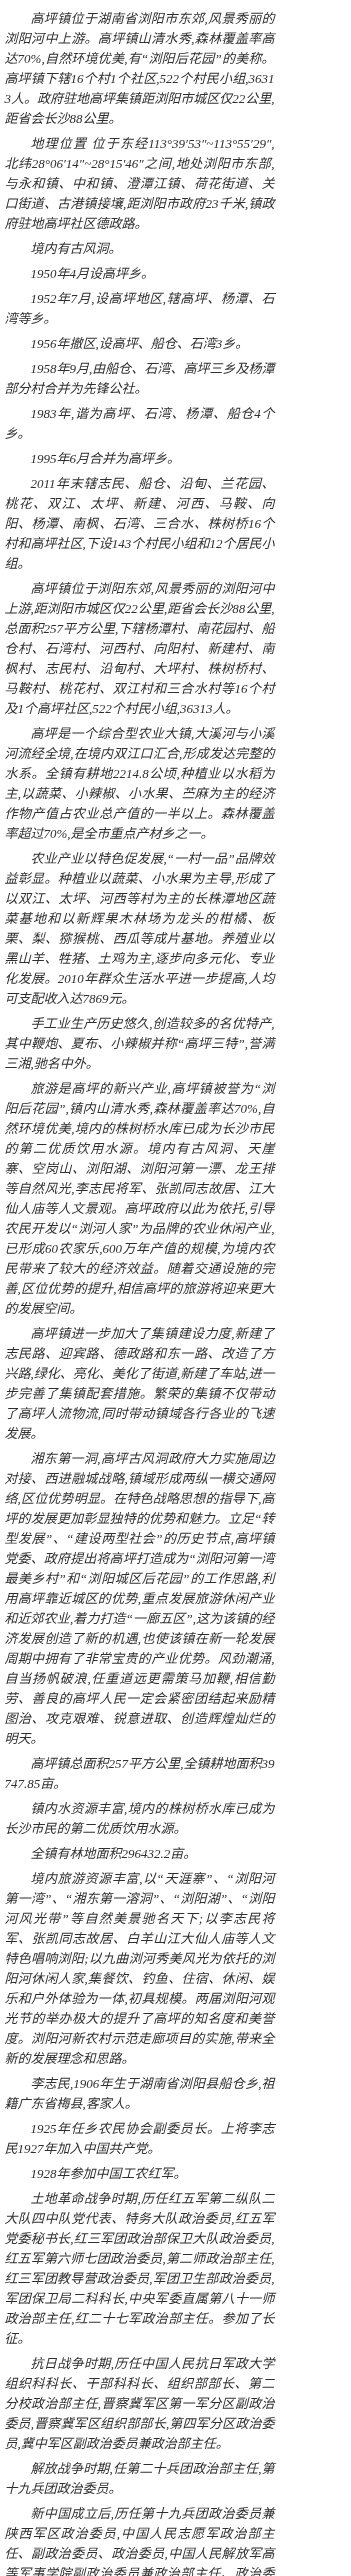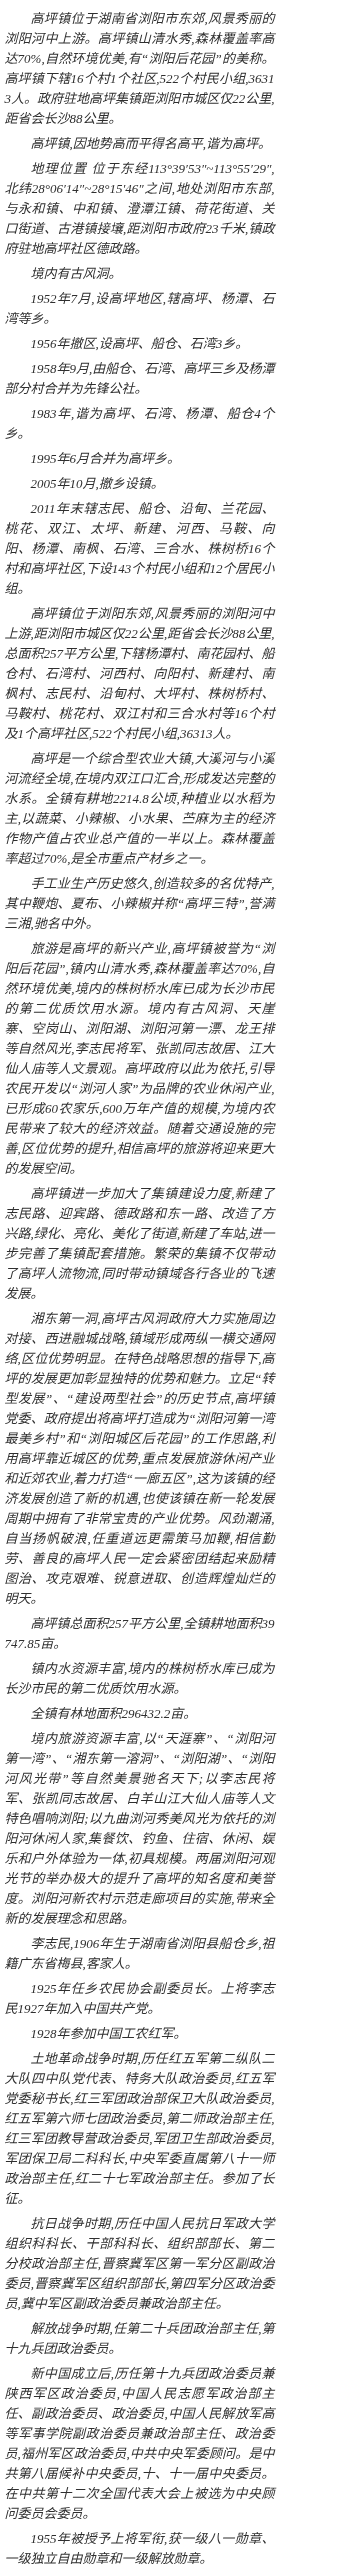--- a/index.html
+++ b/index.html
@@ -25,32 +25,32 @@
     text-indent: 2em;
     word-break: break-all;
     overflow-wrap: anywhere;
   }
 </style>
 </head>
 <body>
 
 <main class="page">
   <p>高坪镇位于湖南省浏阳市东郊,风景秀丽的浏阳河中上游。高坪镇山清水秀,森林覆盖率高达70%,自然环境优美,有“浏阳后花园”的美称。高坪镇下辖16个村1个社区,522个村民小组,36313人。政府驻地高坪集镇距浏阳市城区仅22公里,距省会长沙88公里。</p>
-  <p>高坪镇,因地势高而平得名高平,谐为高坪。</p>
   <p>地理位置 位于东经113°39′53″~113°55′29″,北纬28°06′14″~28°15′46″之间,地处浏阳市东部,与永和镇、中和镇、澄潭江镇、荷花街道、关口街道、古港镇接壤,距浏阳市政府23千米,镇政府驻地高坪社区德政路。</p>
   <p>境内有古风洞。</p>
+  <p>1950年4月设高坪乡。</p>
   <p>1952年7月,设高坪地区,辖高坪、杨潭、石湾等乡。</p>
   <p>1956年撤区,设高坪、船仓、石湾3乡。</p>
   <p>1958年9月,由船仓、石湾、高坪三乡及杨潭部分村合并为先锋公社。</p>
   <p>1983年,谐为高坪、石湾、杨潭、船仓4个乡。</p>
   <p>1995年6月合并为高坪乡。</p>
-  <p>2005年10月,撤乡设镇。</p>
   <p>2011年末辖志民、船仓、沿甸、兰花园、桃花、双江、太坪、新建、河西、马鞍、向阳、杨潭、南枫、石湾、三合水、株树桥16个村和高坪社区,下设143个村民小组和12个居民小组。</p>
   <p>高坪镇位于浏阳东郊,风景秀丽的浏阳河中上游,距浏阳市城区仅22公里,距省会长沙88公里,总面积257平方公里,下辖杨潭村、南花园村、船仓村、石湾村、河西村、向阳村、新建村、南枫村、志民村、沿甸村、大坪村、株树桥村、马鞍村、桃花村、双江村和三合水村等16个村及1个高坪社区,522个村民小组,36313人。</p>
   <p>高坪是一个综合型农业大镇,大溪河与小溪河流经全境,在境内双江口汇合,形成发达完整的水系。全镇有耕地2214.8公顷,种植业以水稻为主,以蔬菜、小辣椒、小水果、苎麻为主的经济作物产值占农业总产值的一半以上。森林覆盖率超过70%,是全市重点产材乡之一。</p>
+  <p>农业产业以特色促发展,“一村一品”品牌效益彰显。种植业以蔬菜、小水果为主导,形成了以双江、太坪、河西等村为主的长株潭地区蔬菜基地和以新辉果木林场为龙头的柑橘、板栗、梨、猕猴桃、西瓜等成片基地。养殖业以黑山羊、牲猪、土鸡为主,逐步向多元化、专业化发展。2010年群众生活水平进一步提高,人均可支配收入达7869元。</p>
   <p>手工业生产历史悠久,创造较多的名优特产,其中鞭炮、夏布、小辣椒并称“高坪三特”,誉满三湘,驰名中外。</p>
   <p>旅游是高坪的新兴产业,高坪镇被誉为“浏阳后花园”,镇内山清水秀,森林覆盖率达70%,自然环境优美,境内的株树桥水库已成为长沙市民的第二优质饮用水源。境内有古风洞、天崖寨、空岗山、浏阳湖、浏阳河第一漂、龙王排等自然风光,李志民将军、张凯同志故居、江大仙人庙等人文景观。高坪政府以此为依托,引导农民开发以“浏河人家”为品牌的农业休闲产业,已形成60农家乐,600万年产值的规模,为境内农民带来了较大的经济效益。随着交通设施的完善,区位优势的提升,相信高坪的旅游将迎来更大的发展空间。</p>
   <p>高坪镇进一步加大了集镇建设力度,新建了志民路、迎宾路、德政路和东一路、改造了方兴路,绿化、亮化、美化了街道,新建了车站,进一步完善了集镇配套措施。繁荣的集镇不仅带动了高坪人流物流,同时带动镇域各行各业的飞速发展。</p>
   <p>湘东第一洞,高坪古风洞政府大力实施周边对接、西进融城战略,镇域形成两纵一横交通网络,区位优势明显。在特色战略思想的指导下,高坪的发展更加彰显独特的优势和魅力。立足“转型发展”、“建设两型社会”的历史节点,高坪镇党委、政府提出将高坪打造成为“浏阳河第一湾最美乡村”和“浏阳城区后花园”的工作思路,利用高坪靠近城区的优势,重点发展旅游休闲产业和近郊农业,着力打造“一廊五区”,这为该镇的经济发展创造了新的机遇,也使该镇在新一轮发展周期中拥有了非常宝贵的产业优势。风劲潮涌,自当扬帆破浪,任重道远更需策马加鞭,相信勤劳、善良的高坪人民一定会紧密团结起来励精图治、攻克艰难、锐意进取、创造辉煌灿烂的明天。</p>
   <p>高坪镇总面积257平方公里,全镇耕地面积39747.85亩。</p>
   <p>镇内水资源丰富,境内的株树桥水库已成为长沙市民的第二优质饮用水源。</p>
   <p>全镇有林地面积296432.2亩。</p>
   <p>境内旅游资源丰富,以“天涯寨”、“浏阳河第一湾”、“湘东第一溶洞”、“浏阳湖”、“浏阳河风光带”等自然美景驰名天下;以李志民将军、张凯同志故居、白羊山江大仙人庙等人文特色唱响浏阳;以九曲浏河秀美风光为依托的浏阳河休闲人家,集餐饮、钓鱼、住宿、休闲、娱乐和户外体验为一体,初具规模。两届浏阳河观光节的举办极大的提升了高坪的知名度和美誉度。浏阳河新农村示范走廊项目的实施,带来全新的发展理念和思路。</p>
   <p>李志民,1906年生于湖南省浏阳县船仓乡,祖籍广东省梅县,客家人。</p>
   <p>1925年任乡农民协会副委员长。上将李志民1927年加入中国共产党。</p>

